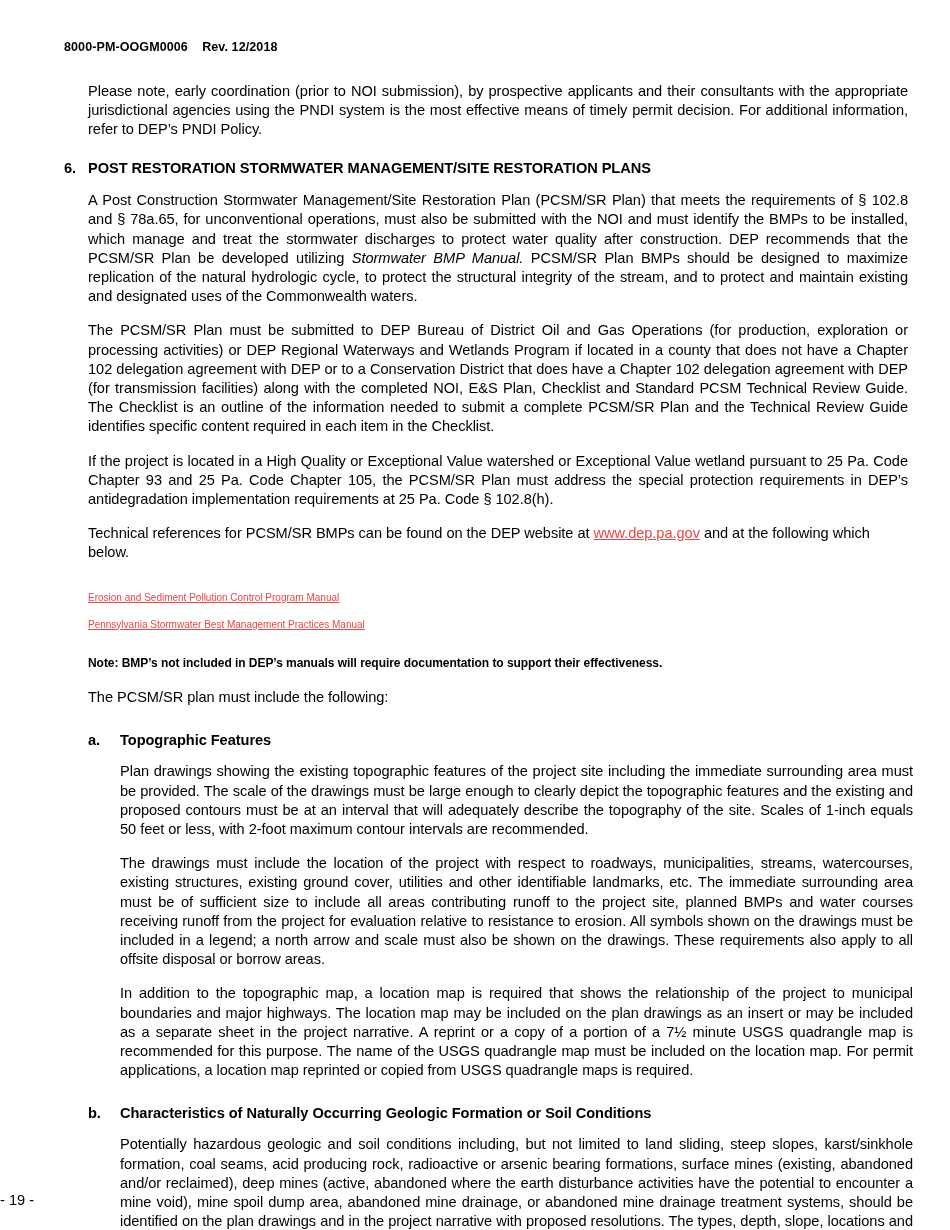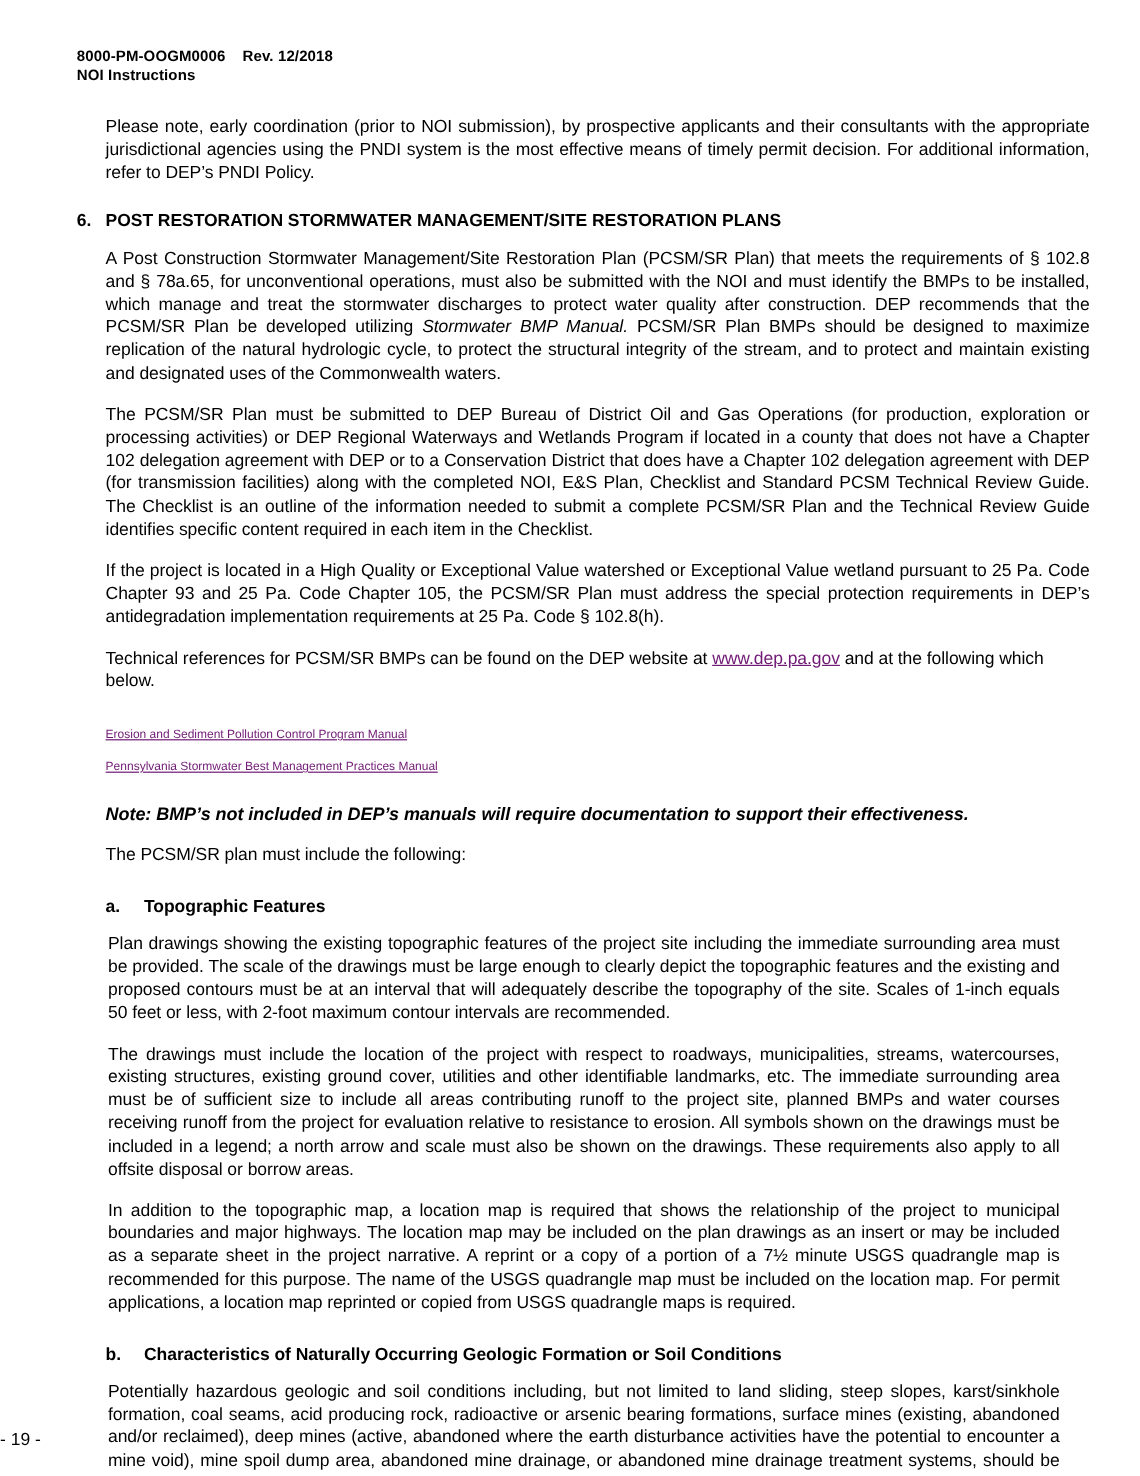--- a/index.html
+++ b/index.html
@@ -48,21 +48,21 @@
     text-align: justify;
     margin: 0 0 15px 0;
     letter-spacing: -0.05px;
   }
   p.para.last { margin-bottom: 0; }
   p.para.nojust { text-align: left; }
 
   .italic { font-style: italic; }
 
   a.doclink, .doclink {
-    color: #701a75;
+    color: #ef4444;
     text-decoration: underline;
   }
 
   
   .section-heading {
     display: flex;
     align-items: flex-start;
     font-size: 14.6px;
     font-weight: bold;
     margin: 0 0 15px 0;
@@ -85,44 +85,43 @@
     letter-spacing: -0.05px;
   }
   .sub-heading .letter {
     width: 32px;
     flex: 0 0 32px;
   }
   .sub-heading .stext { flex: 1 1 auto; }
 
   
   .sub-body {
-    margin-left: 26px;   
+    margin-left: 56px;   
     width: 793px;
   }
 
   
   .link-list {
     margin: 0 0 14px 0;
     padding: 0;
     list-style: none;
   }
   .link-list li {
     font-size: 10px;
     line-height: 19.2px;
     margin-bottom: 8px;
   }
   .link-list li:last-child { margin-bottom: 0; }
 
   .note-line {
-    font-size: 15px;
+    font-size: 12px;
     line-height: 19.2px;
     font-weight: bold;
     margin: 20px 0 15px 0;
     letter-spacing: -0.05px;
-    font-style: italic;
   }
 
   .spacer-6 { height: 6px; }
   .spacer-10 { height: 10px; }
 
   
   .page-footer {
     position: absolute;
     left: 0;
     right: 0;
@@ -132,21 +131,20 @@
     font-weight: normal;
   }
 </style>
 </head>
 <body>
 
 <div class="page">
 
   <div class="doc-header">
     <span class="code-line"><span>8000-PM-OOGM0006</span>&nbsp;&nbsp;&nbsp;&nbsp;<span>Rev. 12/2018</span></span>
-    <span class="code-line">NOI Instructions</span>
   </div>
 
   <div class="body-col">
     <p class="para">Please note, early coordination (prior to NOI submission), by prospective applicants and their consultants with the appropriate jurisdictional agencies using the PNDI system is the most effective means of timely permit decision.  For additional information, refer to DEP’s PNDI Policy.</p>
   </div>
 
   <div class="spacer-6"></div>
 
   <div class="section-heading">
     <span class="num">6.</span>

